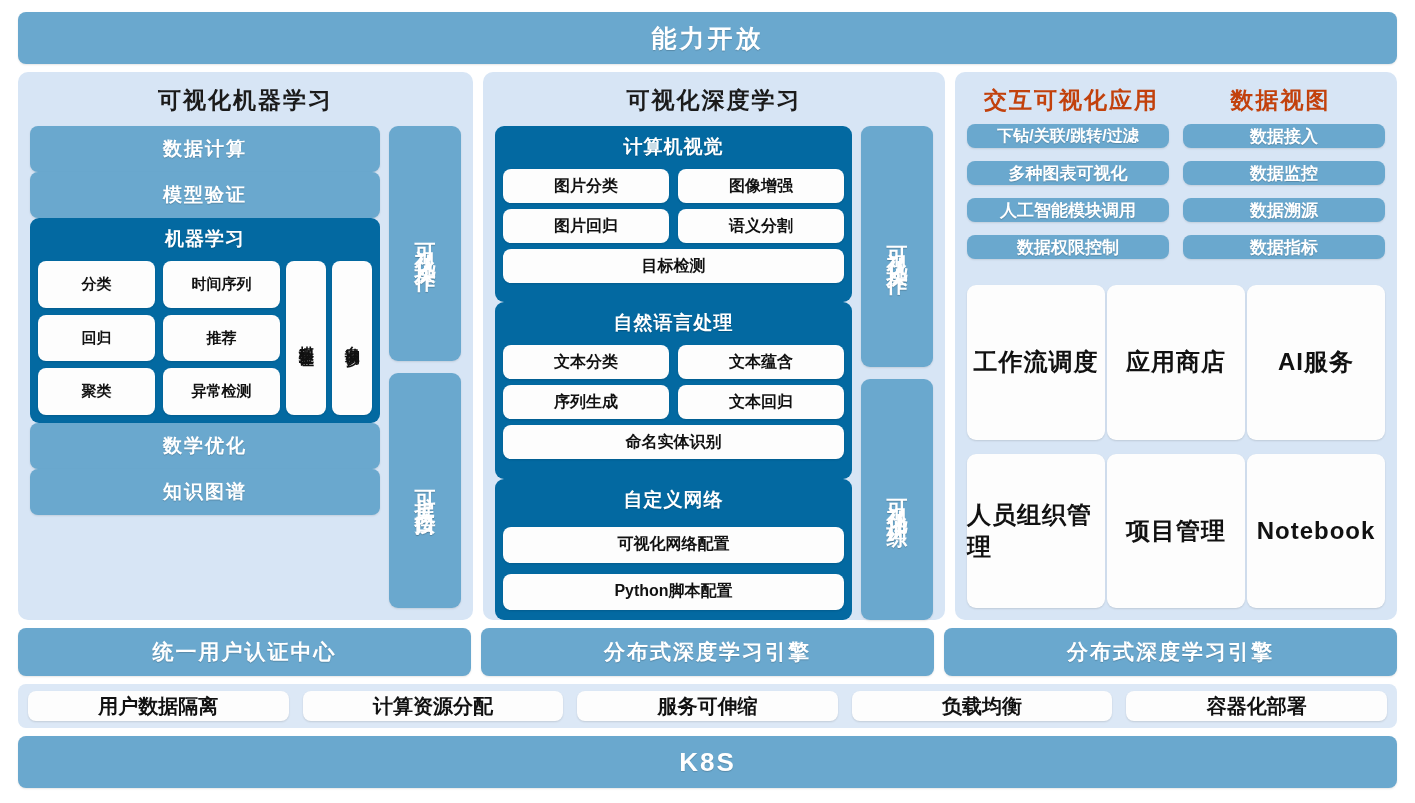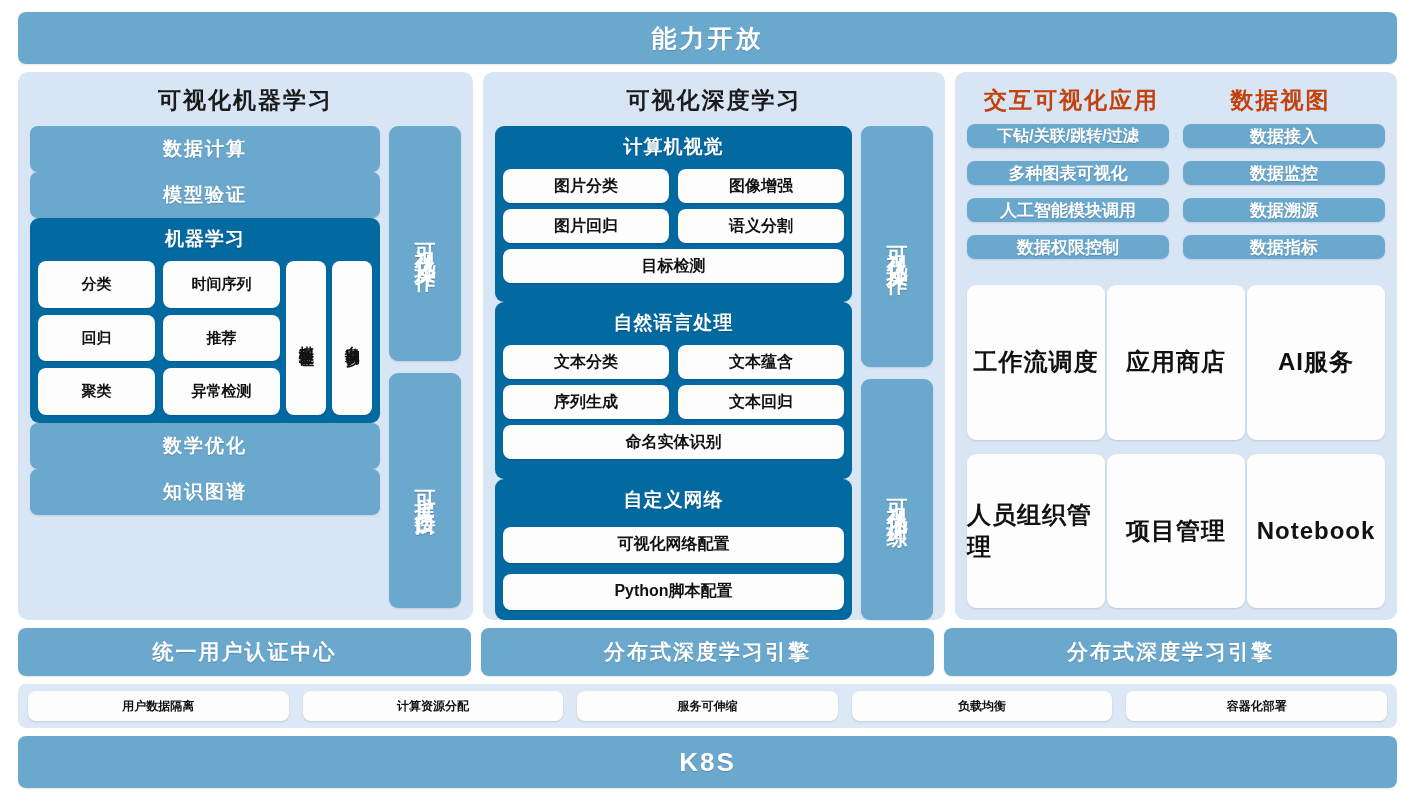--- a/index.html
+++ b/index.html
@@ -113,21 +113,21 @@
   .tile { flex: 1; font-size: 24px; border-radius: 9px; letter-spacing: 1px; }
 
   
   .infra-services { display: flex; gap: 10px; flex: 0 0 48px; }
   .infra-services .blue-bar { flex: 1; font-size: 21px; letter-spacing: 2px; }
   .infra-band {
     background: #dce8f6; border-radius: 8px;
     flex: 0 0 44px; display: flex; align-items: center;
     gap: 14px; padding: 0 10px;
   }
-  .infra-band .white-pill { flex: 1; height: 30px; font-size: 12px; }
+  .infra-band .white-pill { flex: 1; height: 30px; font-size: 20px; }
   .bottom-banner { height: 52px; font-size: 26px; letter-spacing: 2px; flex: 0 0 52px; }
 </style>
 </head>
 <body>
 
 <div class="page">
 
   <div class="blue-bar top-banner">能力开放</div>
 
   <div class="middle">

